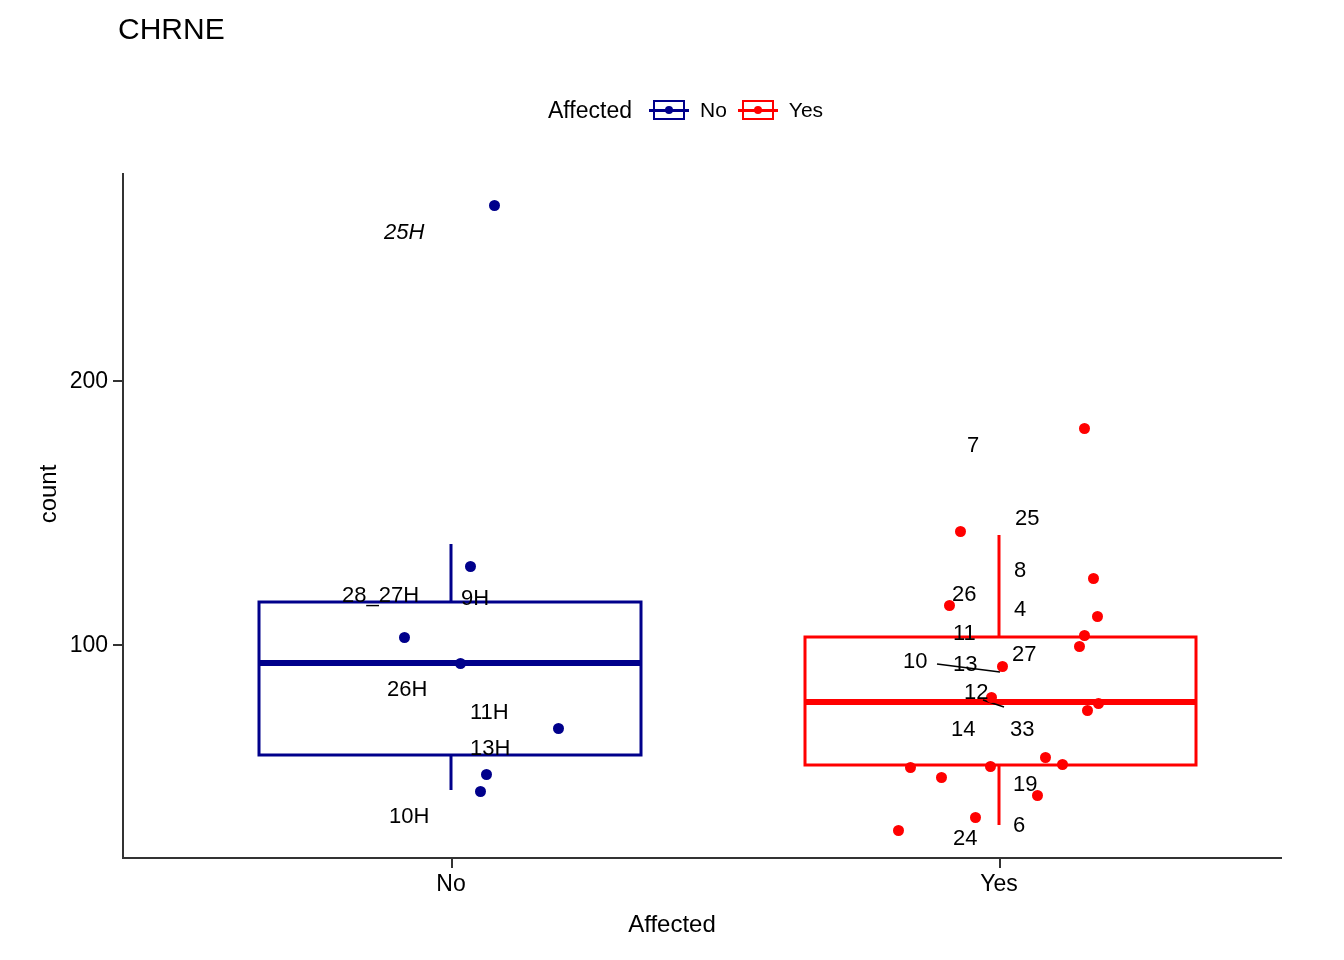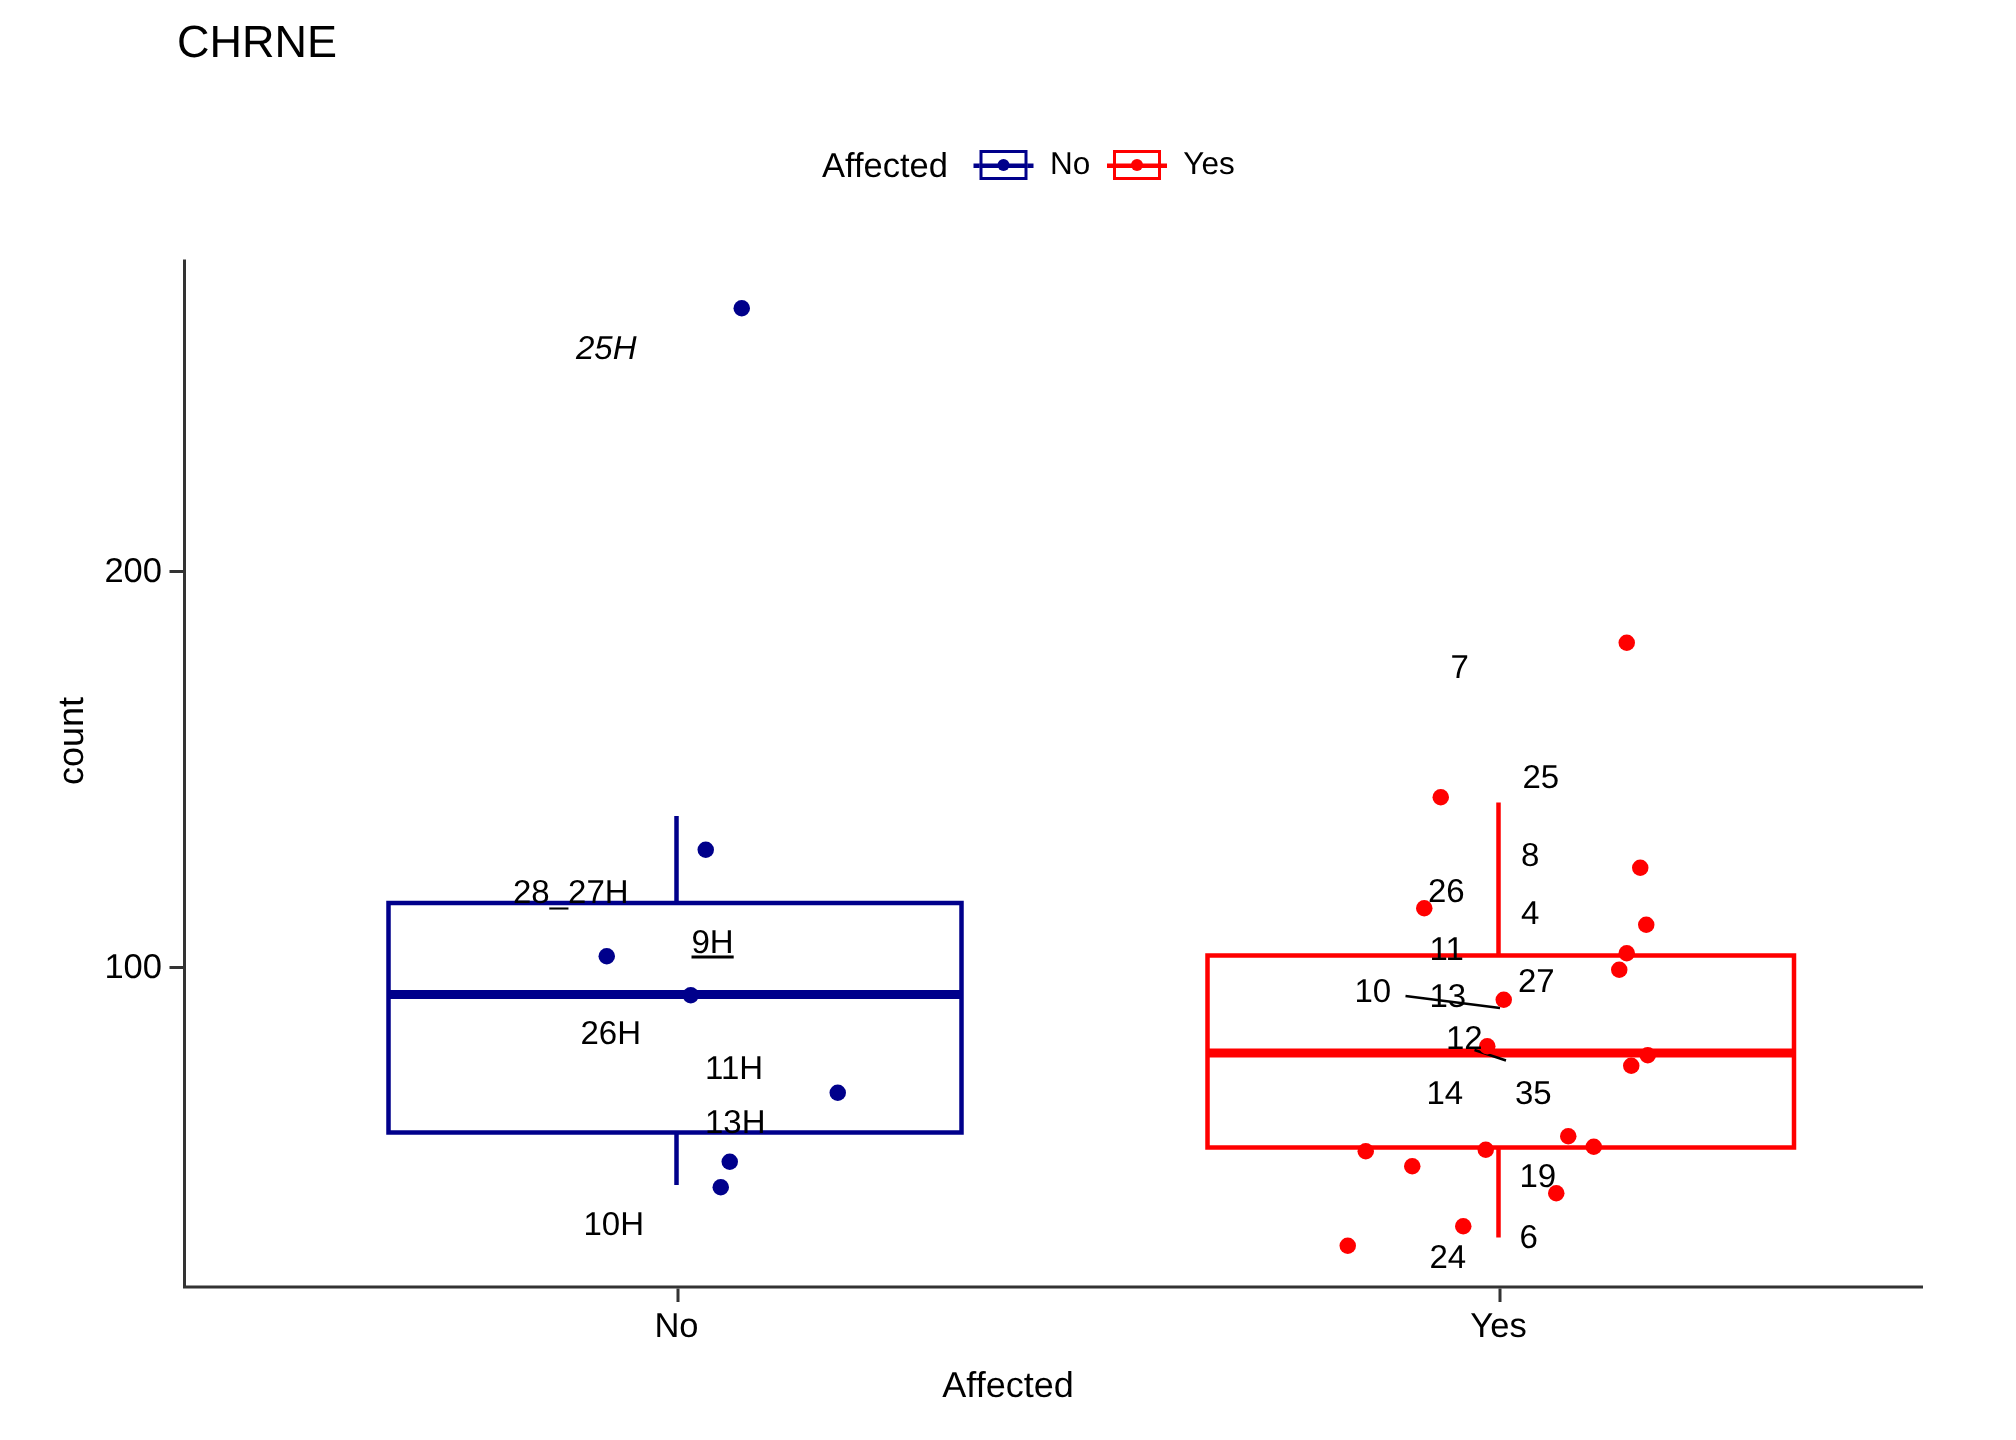--- a/index.html
+++ b/index.html
@@ -268,35 +268,35 @@
   <div class="pt yes" style="left:936px; top:772px;"></div>
   <div class="pt yes" style="left:985px; top:761px;"></div>
   <div class="pt yes" style="left:1040px; top:752px;"></div>
   <div class="pt yes" style="left:1057px; top:759px;"></div>
   <div class="pt yes" style="left:1032px; top:790px;"></div>
   <div class="pt yes" style="left:970px; top:812px;"></div>
   <div class="pt yes" style="left:893px; top:825px;"></div>
 
   <div class="dlabel" style="left:384px; top:219px;font-style:italic;">25H</div>
   <div class="dlabel" style="left:342px; top:582px;">28_27H</div>
-  <div class="dlabel" style="left:461px; top:615px;text-decoration:underline;">9H</div>
+  <div class="dlabel" style="left:461px; top:585px;">9H</div>
   <div class="dlabel" style="left:387px; top:676px;">26H</div>
   <div class="dlabel" style="left:470px; top:699px;">11H</div>
   <div class="dlabel" style="left:470px; top:735px;">13H</div>
   <div class="dlabel" style="left:389px; top:803px;text-align:center;">10H</div>
 
   <div class="dlabel" style="left:967px; top:432px;">7</div>
   <div class="dlabel" style="left:1015px; top:505px;">25</div>
   <div class="dlabel" style="left:1014px; top:557px;">8</div>
   <div class="dlabel" style="left:952px; top:581px;">26</div>
   <div class="dlabel" style="left:1014px; top:596px;">4</div>
   <div class="dlabel" style="left:953px; top:620px;">11</div>
   <div class="dlabel" style="left:903px; top:648px;">10</div>
   <div class="dlabel" style="left:1012px; top:641px;">27</div>
   <div class="dlabel" style="left:953px; top:651px;">13</div>
   <div class="dlabel" style="left:964px; top:679px;">12</div>
   <div class="dlabel" style="left:951px; top:716px;">14</div>
-  <div class="dlabel" style="left:1010px; top:716px;">35</div>
+  <div class="dlabel" style="left:1010px; top:716px;">33</div>
   <div class="dlabel" style="left:1013px; top:771px;">19</div>
   <div class="dlabel" style="left:953px; top:825px;">24</div>
   <div class="dlabel" style="left:1013px; top:812px;">6</div>
 
 </div>
 
 </body></html>

